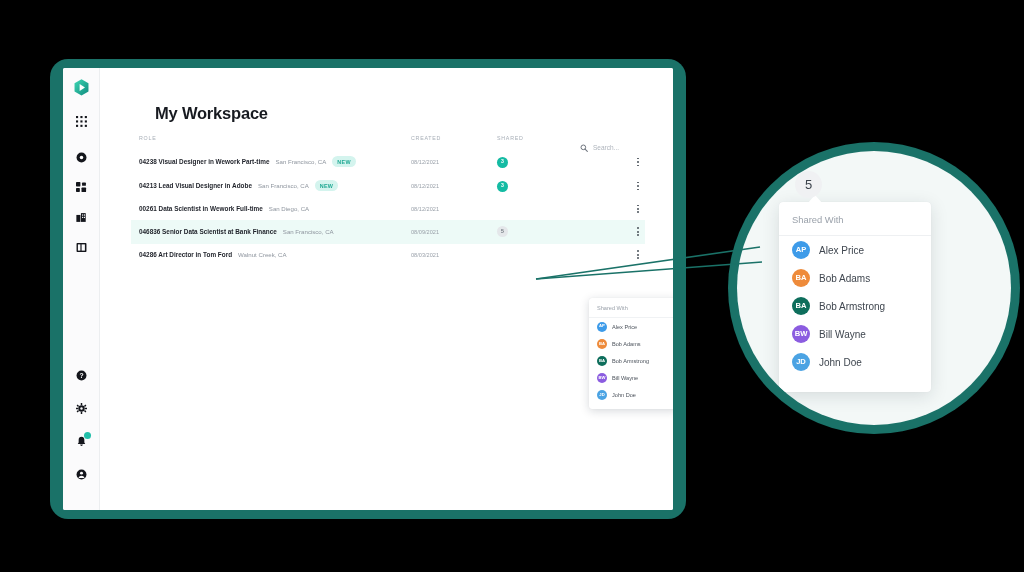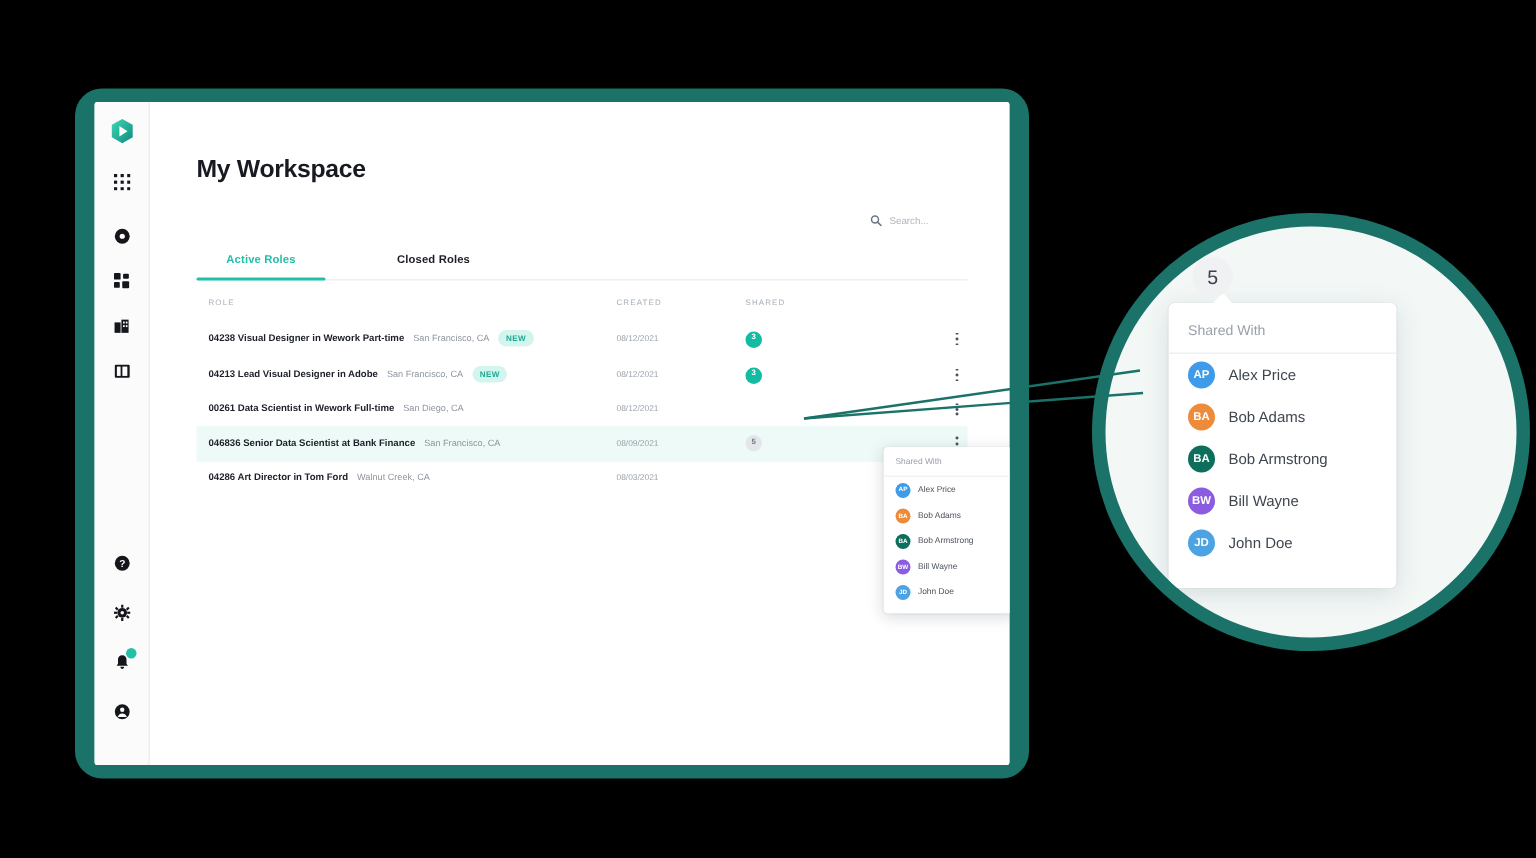--- a/index.html
+++ b/index.html
@@ -63,20 +63,21 @@
 
   
   #main {
     flex: 1 1 auto; position: relative;
     padding: 36px 28px 0 31px;
     background: #ffffff;
   }
   #page-title {
     font-size: 16.5px; font-weight: bold; color: #171a20;
     letter-spacing: -0.2px;
+    margin-left: 24px;
   }
 
   
   #search-wrap {
     position: absolute; right: 24px; top: 70px;
     display: flex; align-items: center; gap: 5px;
   }
   #search-input {
     border: none; outline: none; background: transparent;
     font-size: 6.5px; color: #8d949e;
@@ -360,24 +361,20 @@
         <div id="search-wrap">
           <span>
             <svg width="8" height="8" viewBox="0 0 12 12">
               <circle cx="5" cy="5" r="3.5" fill="none" stroke="#6f757e" stroke-width="1.5"></circle>
               <line x1="7.6" y1="7.6" x2="11" y2="11" stroke="#6f757e" stroke-width="1.6" stroke-linecap="round"></line>
             </svg>
           </span>
           <input id="search-input" type="text" placeholder="Search..." style="">
         </div>
 
-        <div id="tabs">
-          <div class="tab active">Active Roles</div>
-          <div class="tab">Closed Roles</div>
-        </div>
 
         <div id="table">
           <div class="thead">
             <div class="col-role">ROLE</div>
             <div class="col-created">CREATED</div>
             <div class="col-shared">SHARED</div>
             <div class="col-menu"></div>
           </div>
           <div id="tbody">
               <div class="trow">

